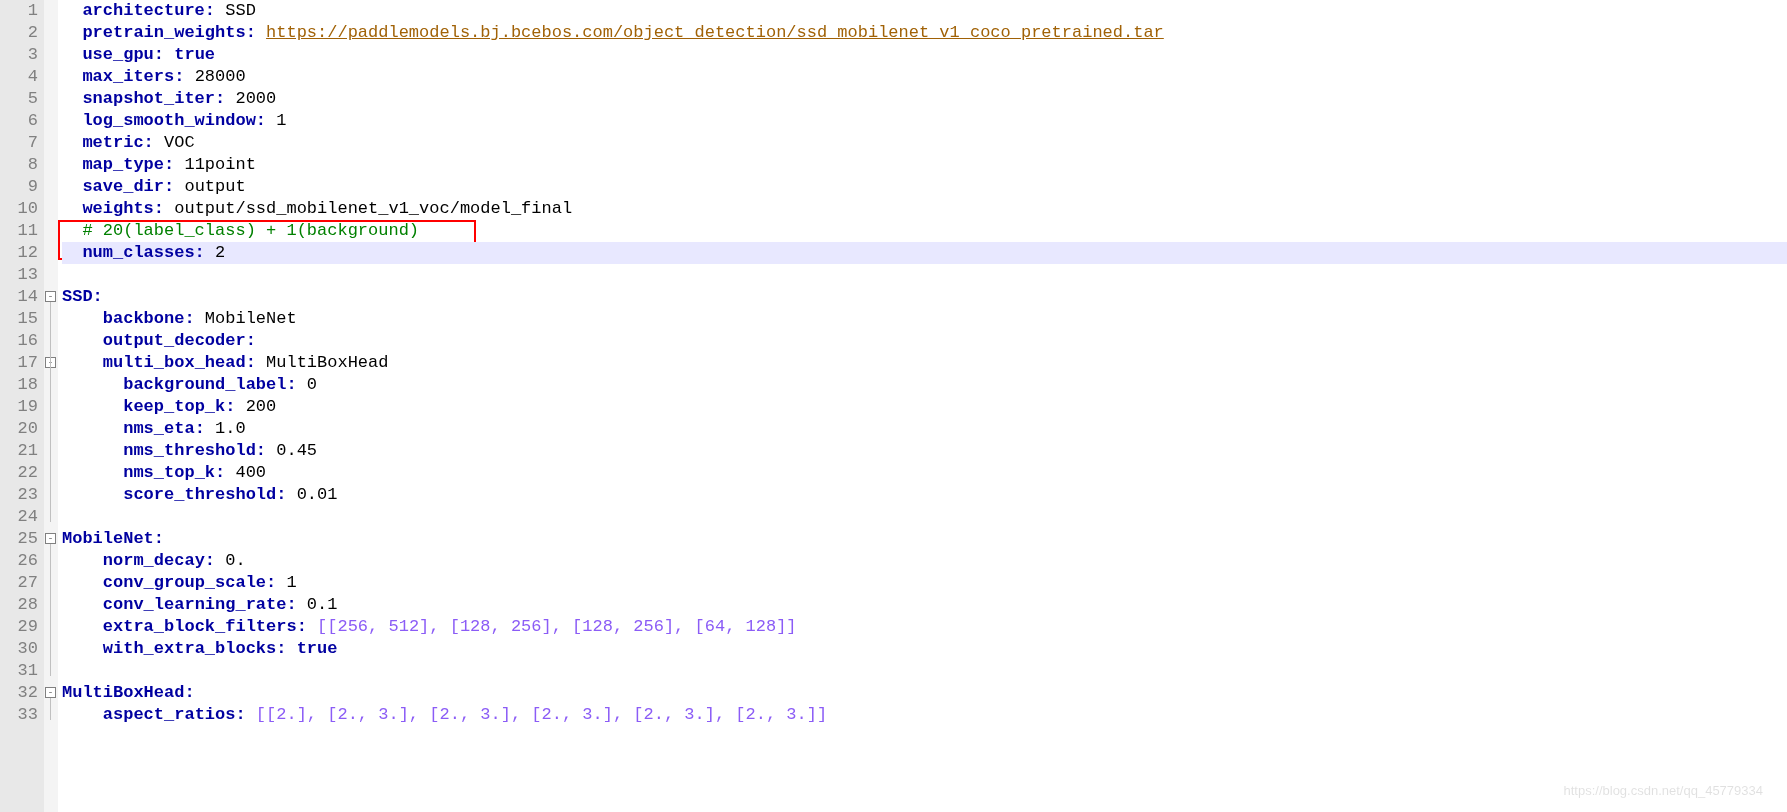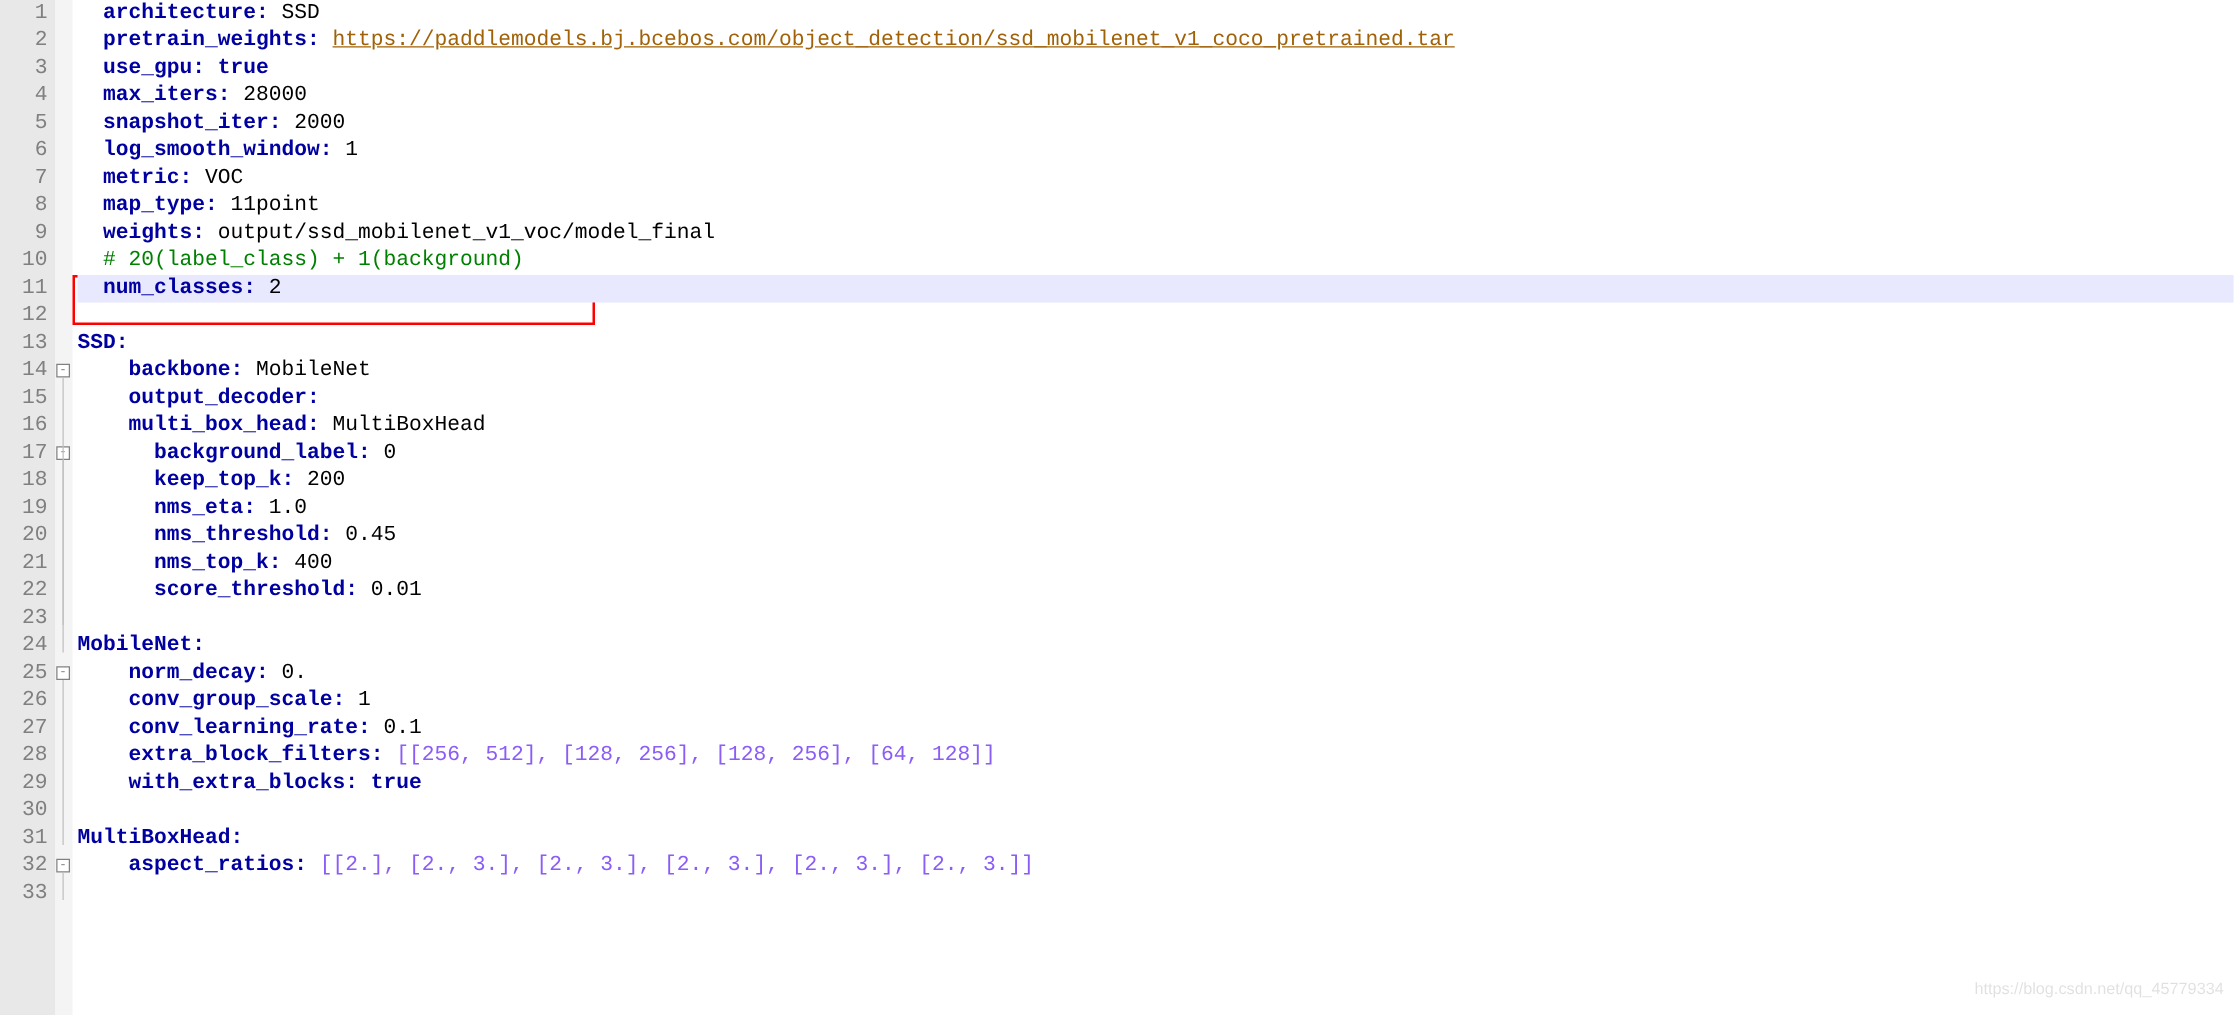--- a/index.html
+++ b/index.html
@@ -75,21 +75,21 @@
     position: absolute;
     border: 2px solid #ff0000;
     pointer-events: none;
     left: 0px;
     top: 220px;
     width: 418px;
     height: 40px;
   }
   .watermark {
     position: absolute;
-    right: 8px;
+    right: 24px;
     bottom: 10px;
     color: rgba(0,0,0,0.12);
     font-size: 13px;
     font-family: Arial, sans-serif;
   }
 </style>
 </head>
 <body>
 
 <div class="gutter" id="gutter">
@@ -140,20 +140,21 @@
 <div class="code" id="code">
   <div class="redbox"></div>
 <div class="row">  <span class="key">architecture:</span> <span class="val">SSD</span></div>
     <div class="row">  <span class="key">pretrain_weights:</span> <span class="url">https://paddlemodels.bj.bcebos.com/object_detection/ssd_mobilenet_v1_coco_pretrained.tar</span></div>
     <div class="row">  <span class="key">use_gpu:</span> <span class="bool">true</span></div>
     <div class="row">  <span class="key">max_iters:</span> <span class="num">28000</span></div>
     <div class="row">  <span class="key">snapshot_iter:</span> <span class="num">2000</span></div>
     <div class="row">  <span class="key">log_smooth_window:</span> <span class="num">1</span></div>
     <div class="row">  <span class="key">metric:</span> <span class="val">VOC</span></div>
     <div class="row">  <span class="key">map_type:</span> <span class="val">11point</span></div>
+    <div class="row">  <span class="key">save_dir:</span> <span class="val">output</span></div>
     <div class="row">  <span class="key">weights:</span> <span class="val">output/ssd_mobilenet_v1_voc/model_final</span></div>
     <div class="row">  <span class="comment"># 20(label_class) + 1(background)</span></div>
     <div class="row current">  <span class="key">num_classes:</span> <span class="num">2</span></div>
     <div class="row"> </div>
     <div class="row"><span class="key">SSD:</span></div>
     <div class="row">    <span class="key">backbone:</span> <span class="val">MobileNet</span></div>
     <div class="row">    <span class="key">output_decoder:</span></div>
     <div class="row">    <span class="key">multi_box_head:</span> <span class="val">MultiBoxHead</span></div>
     <div class="row">      <span class="key">background_label:</span> <span class="num">0</span></div>
     <div class="row">      <span class="key">keep_top_k:</span> <span class="num">200</span></div>

